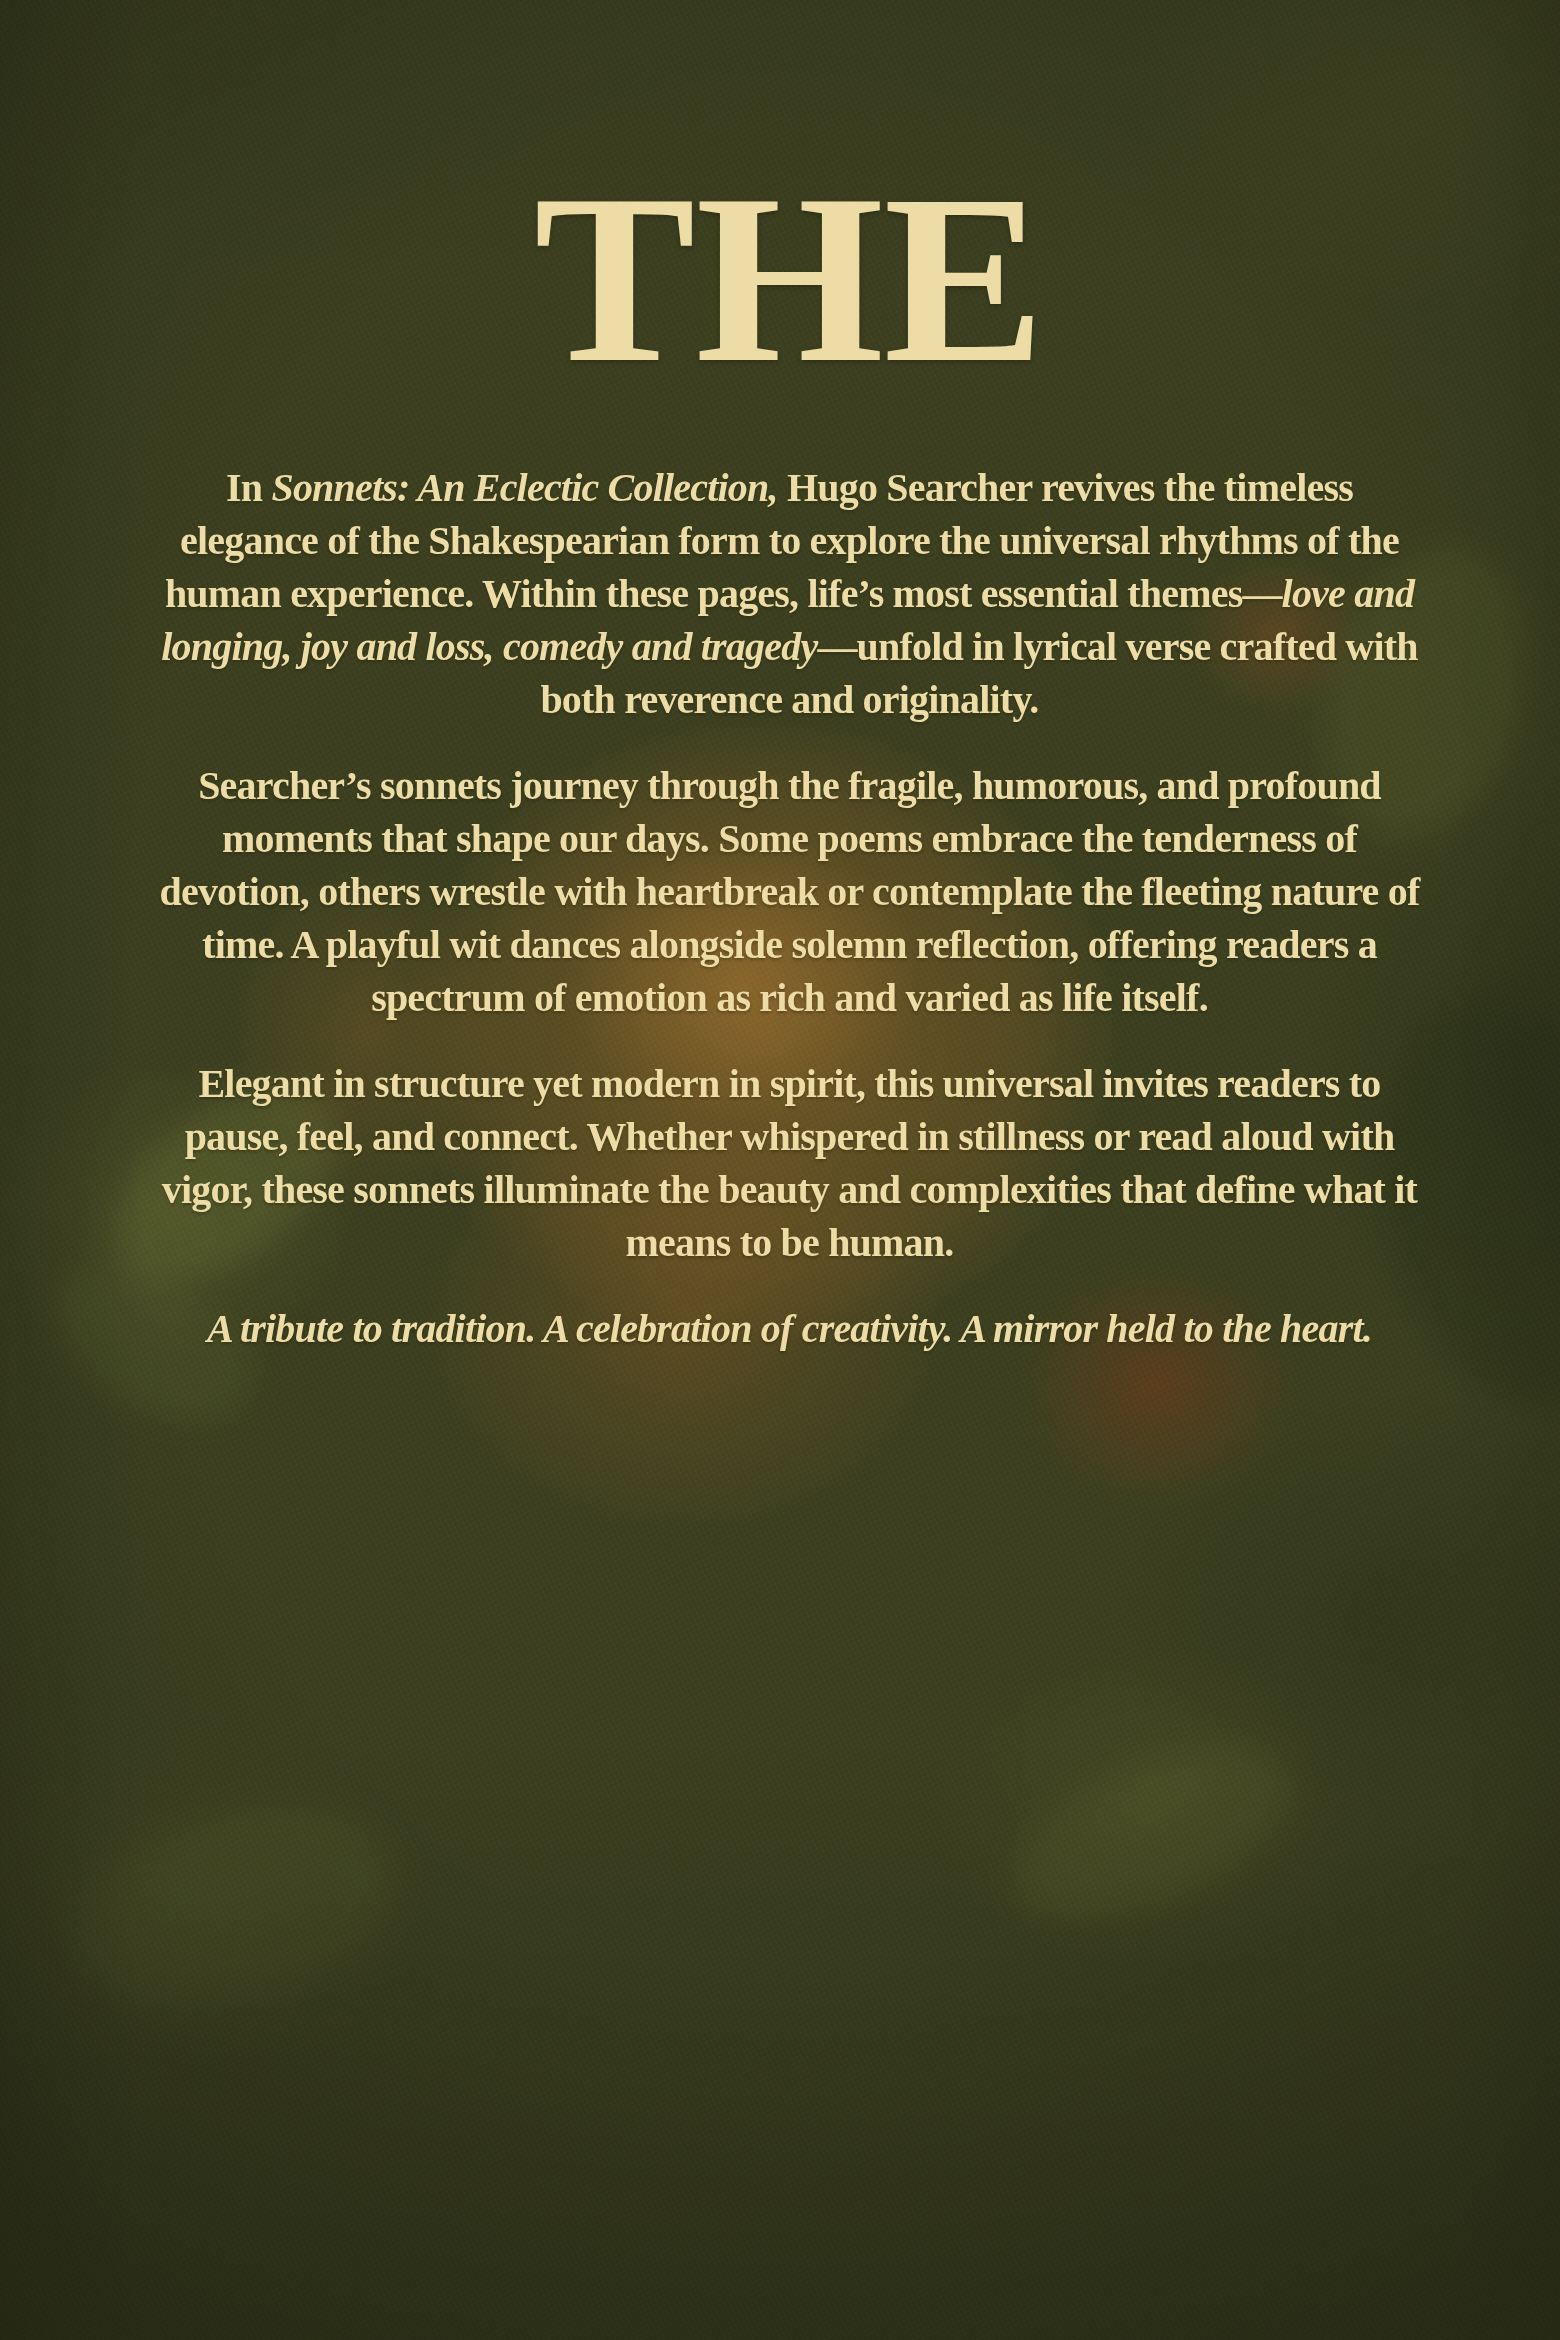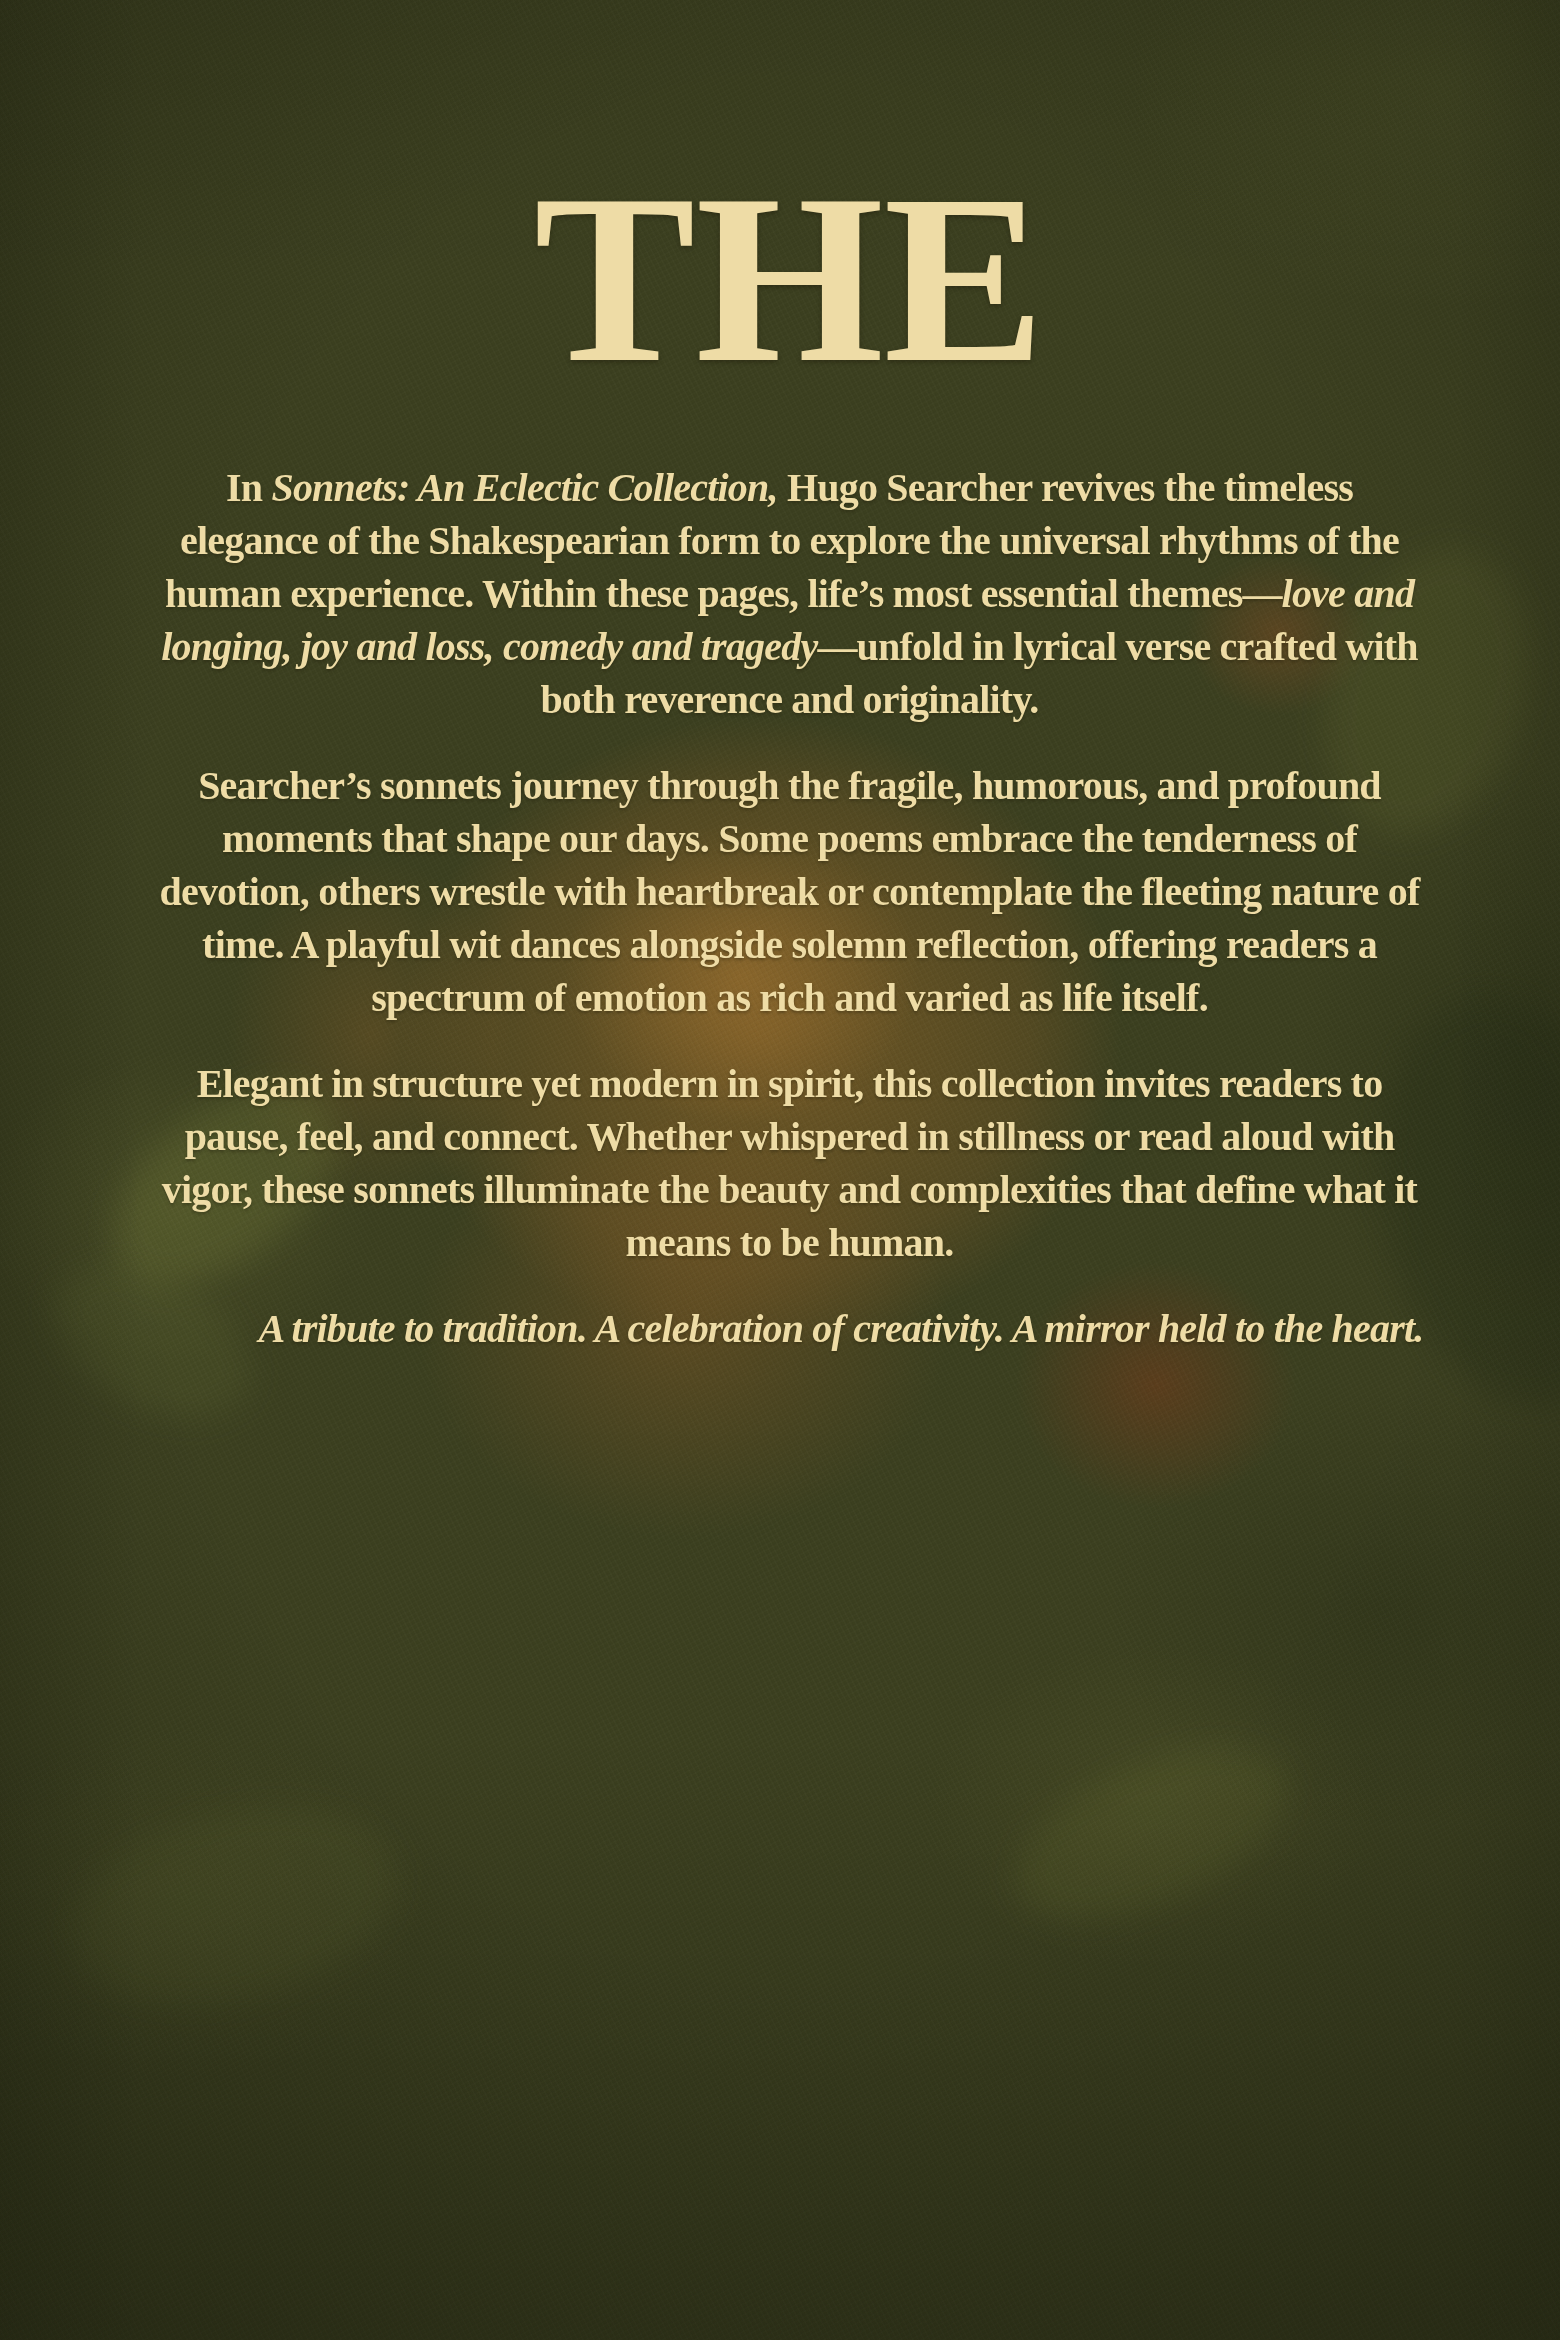--- a/index.html
+++ b/index.html
@@ -98,21 +98,21 @@
     width: 1268px;
     margin: 80px auto 1px;
     font-size: 40px;
     line-height: 53px;
     font-weight: bold;
     letter-spacing: -0.02em;
     text-shadow: 0 2px 2.9px rgba(30,25,8,0.35);
   }
   .blurb p { margin: 0 0 33px 0; }
   .blurb em { font-style: italic; }
-  .tagline { font-style: italic; text-align: right; }
+  .tagline { font-style: italic; }
 </style>
 </head>
 <body>
 
 <div class="cover">
 
   <div class="rose-photo"></div>
   <div class="leaf leaf-1"></div>
   <div class="leaf leaf-2"></div>
   <div class="leaf leaf-3"></div>
@@ -123,19 +123,19 @@
   <div class="vignette"></div>
 
   <div class="content">
     <h1 class="title">
       <span class="title-line">THE</span>
     </h1>
 
     <div class="blurb">
       <p><span>In </span><em>Sonnets: An Eclectic Collection,</em><span> Hugo Searcher revives the timeless elegance of the Shakespearian form to explore the universal rhythms of the human experience. Within these pages, life’s most essential themes—</span><em>love and longing, joy and loss, comedy and tragedy</em><span>—unfold in lyrical verse crafted with both reverence and originality.</span></p>
       <p><span>Searcher’s sonnets journey through the fragile, humorous, and profound moments that shape our days. Some poems embrace the tenderness of devotion, others wrestle with heartbreak or contemplate the fleeting nature of time. A playful wit dances alongside solemn reflection, offering readers a spectrum of emotion as rich and varied as life itself.</span></p>
-      <p><span>Elegant in structure yet modern in spirit, this collection invites readers to pause, feel, and connect. Whether whispered in stillness or read aloud with vigor, these sonnets illuminate the beauty and complexities that define what it means to be human.</span></p>
+      <p><span>Elegant in structure yet modern in spirit, this universal invites readers to pause, feel, and connect. Whether whispered in stillness or read aloud with vigor, these sonnets illuminate the beauty and complexities that define what it means to be human.</span></p>
       <p class="tagline"><em>A tribute to tradition. A celebration of creativity. A mirror held to the heart.</em></p>
     </div>
   </div>
 
 </div>
 
 
 </body></html>

